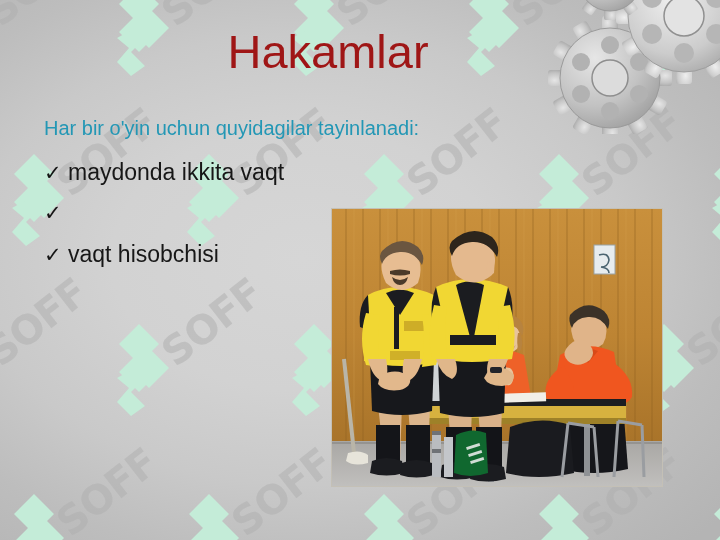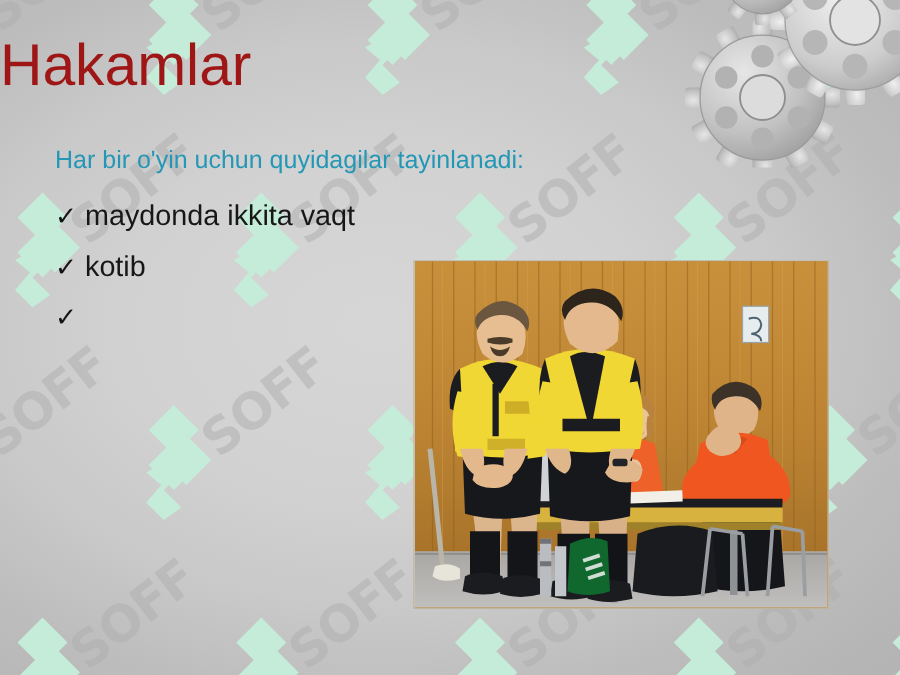--- a/index.html
+++ b/index.html
@@ -62,21 +62,21 @@
     z-index: 3;
     pointer-events: none;
   }
 
   
   #title {
     position: absolute;
     left: 0;
     top: 24px;
     width: 656px;
-    text-align: left;
+    text-align: center;
     font-size: 47px;
     line-height: 56px;
     color: #9f1616;
     z-index: 6;
     white-space: nowrap;
   }
 
   
   #subtitle {
     position: absolute;
@@ -482,24 +482,24 @@
 
   <div id="subtitle">Har bir o'yin uchun quyidagilar tayinlanadi:</div>
 
   <div id="bullets">
     <div class="bullet-row">
       <span class="bullet-mark">✓</span>
       <span class="bullet-label">maydonda ikkita vaqt</span>
     </div>
     <div class="bullet-row">
       <span class="bullet-mark">✓</span>
-      <span class="bullet-label">kotib</span>
     </div>
     <div class="bullet-row">
       <span class="bullet-mark">✓</span>
+      <span class="bullet-label">vaqt hisobchisi</span>
     </div>
   </div>
 
   <div id="photo">
     <svg viewBox="0 0 330 277" width="330" height="277" aria-hidden="true">
       <defs>
         <linearGradient id="wood" x1="0" y1="0" x2="0" y2="1">
           <stop offset="0%" stop-color="#c9903c"></stop>
           <stop offset="55%" stop-color="#bd8433"></stop>
           <stop offset="100%" stop-color="#a9742a"></stop>

